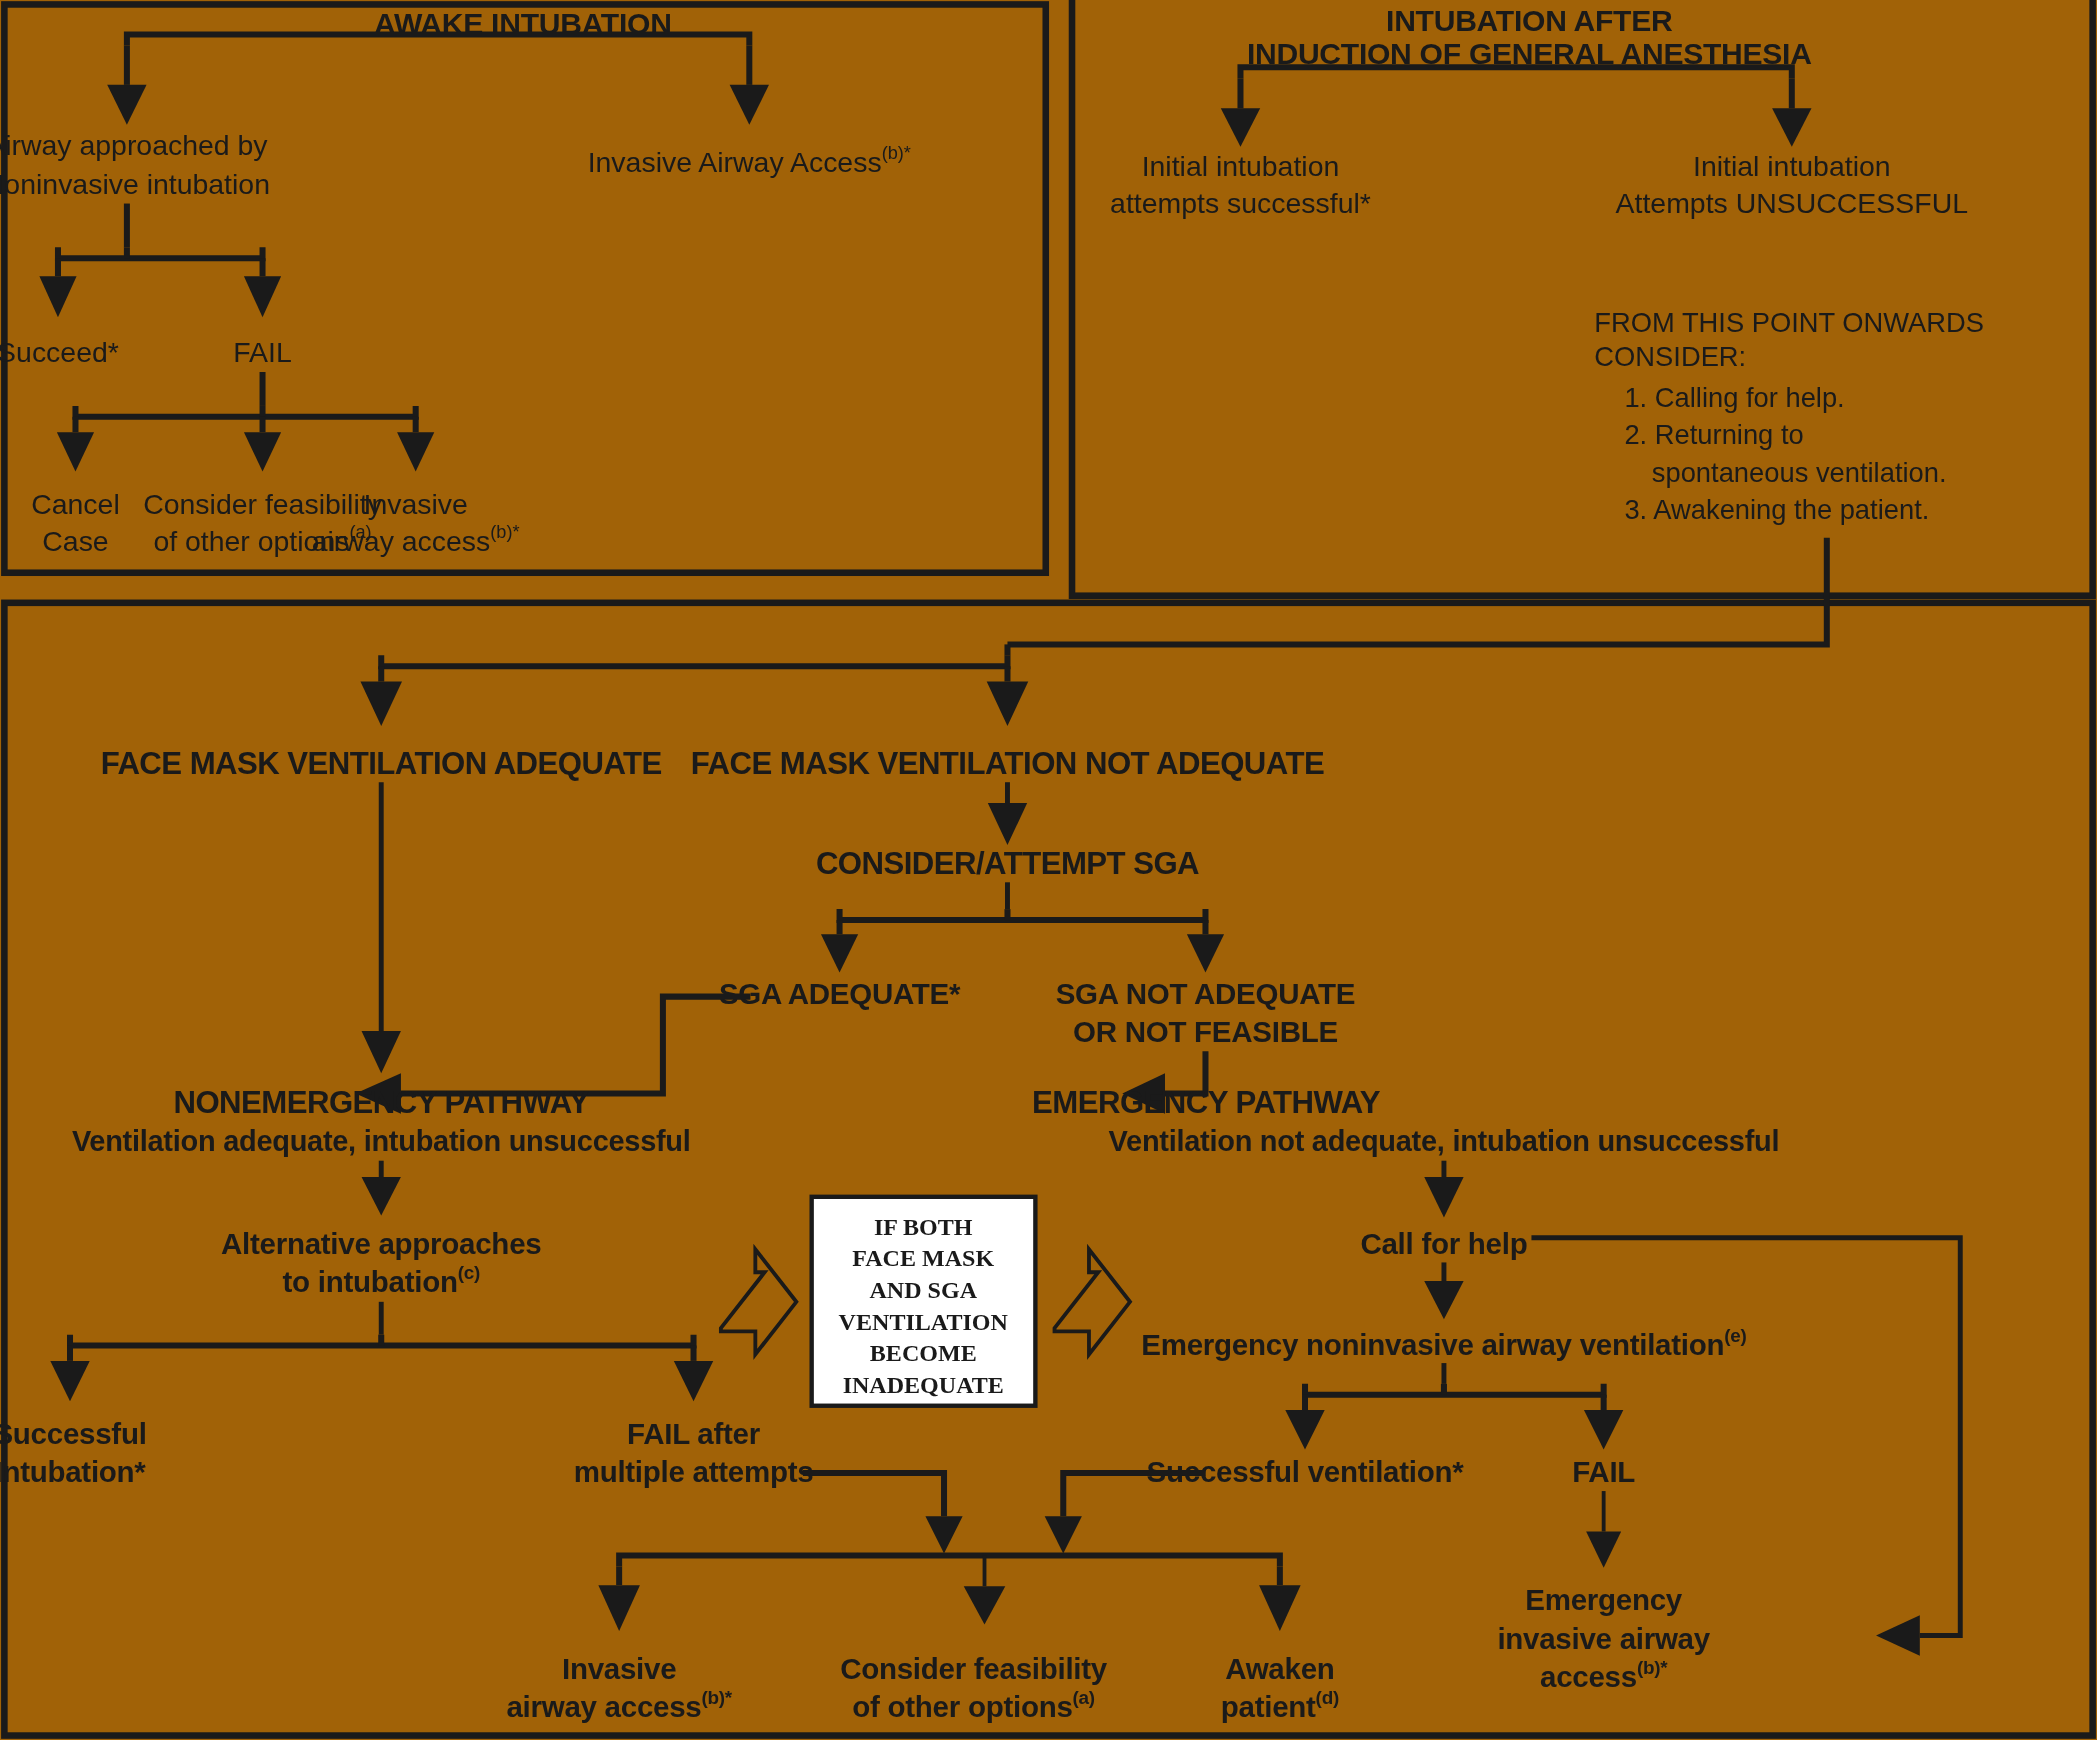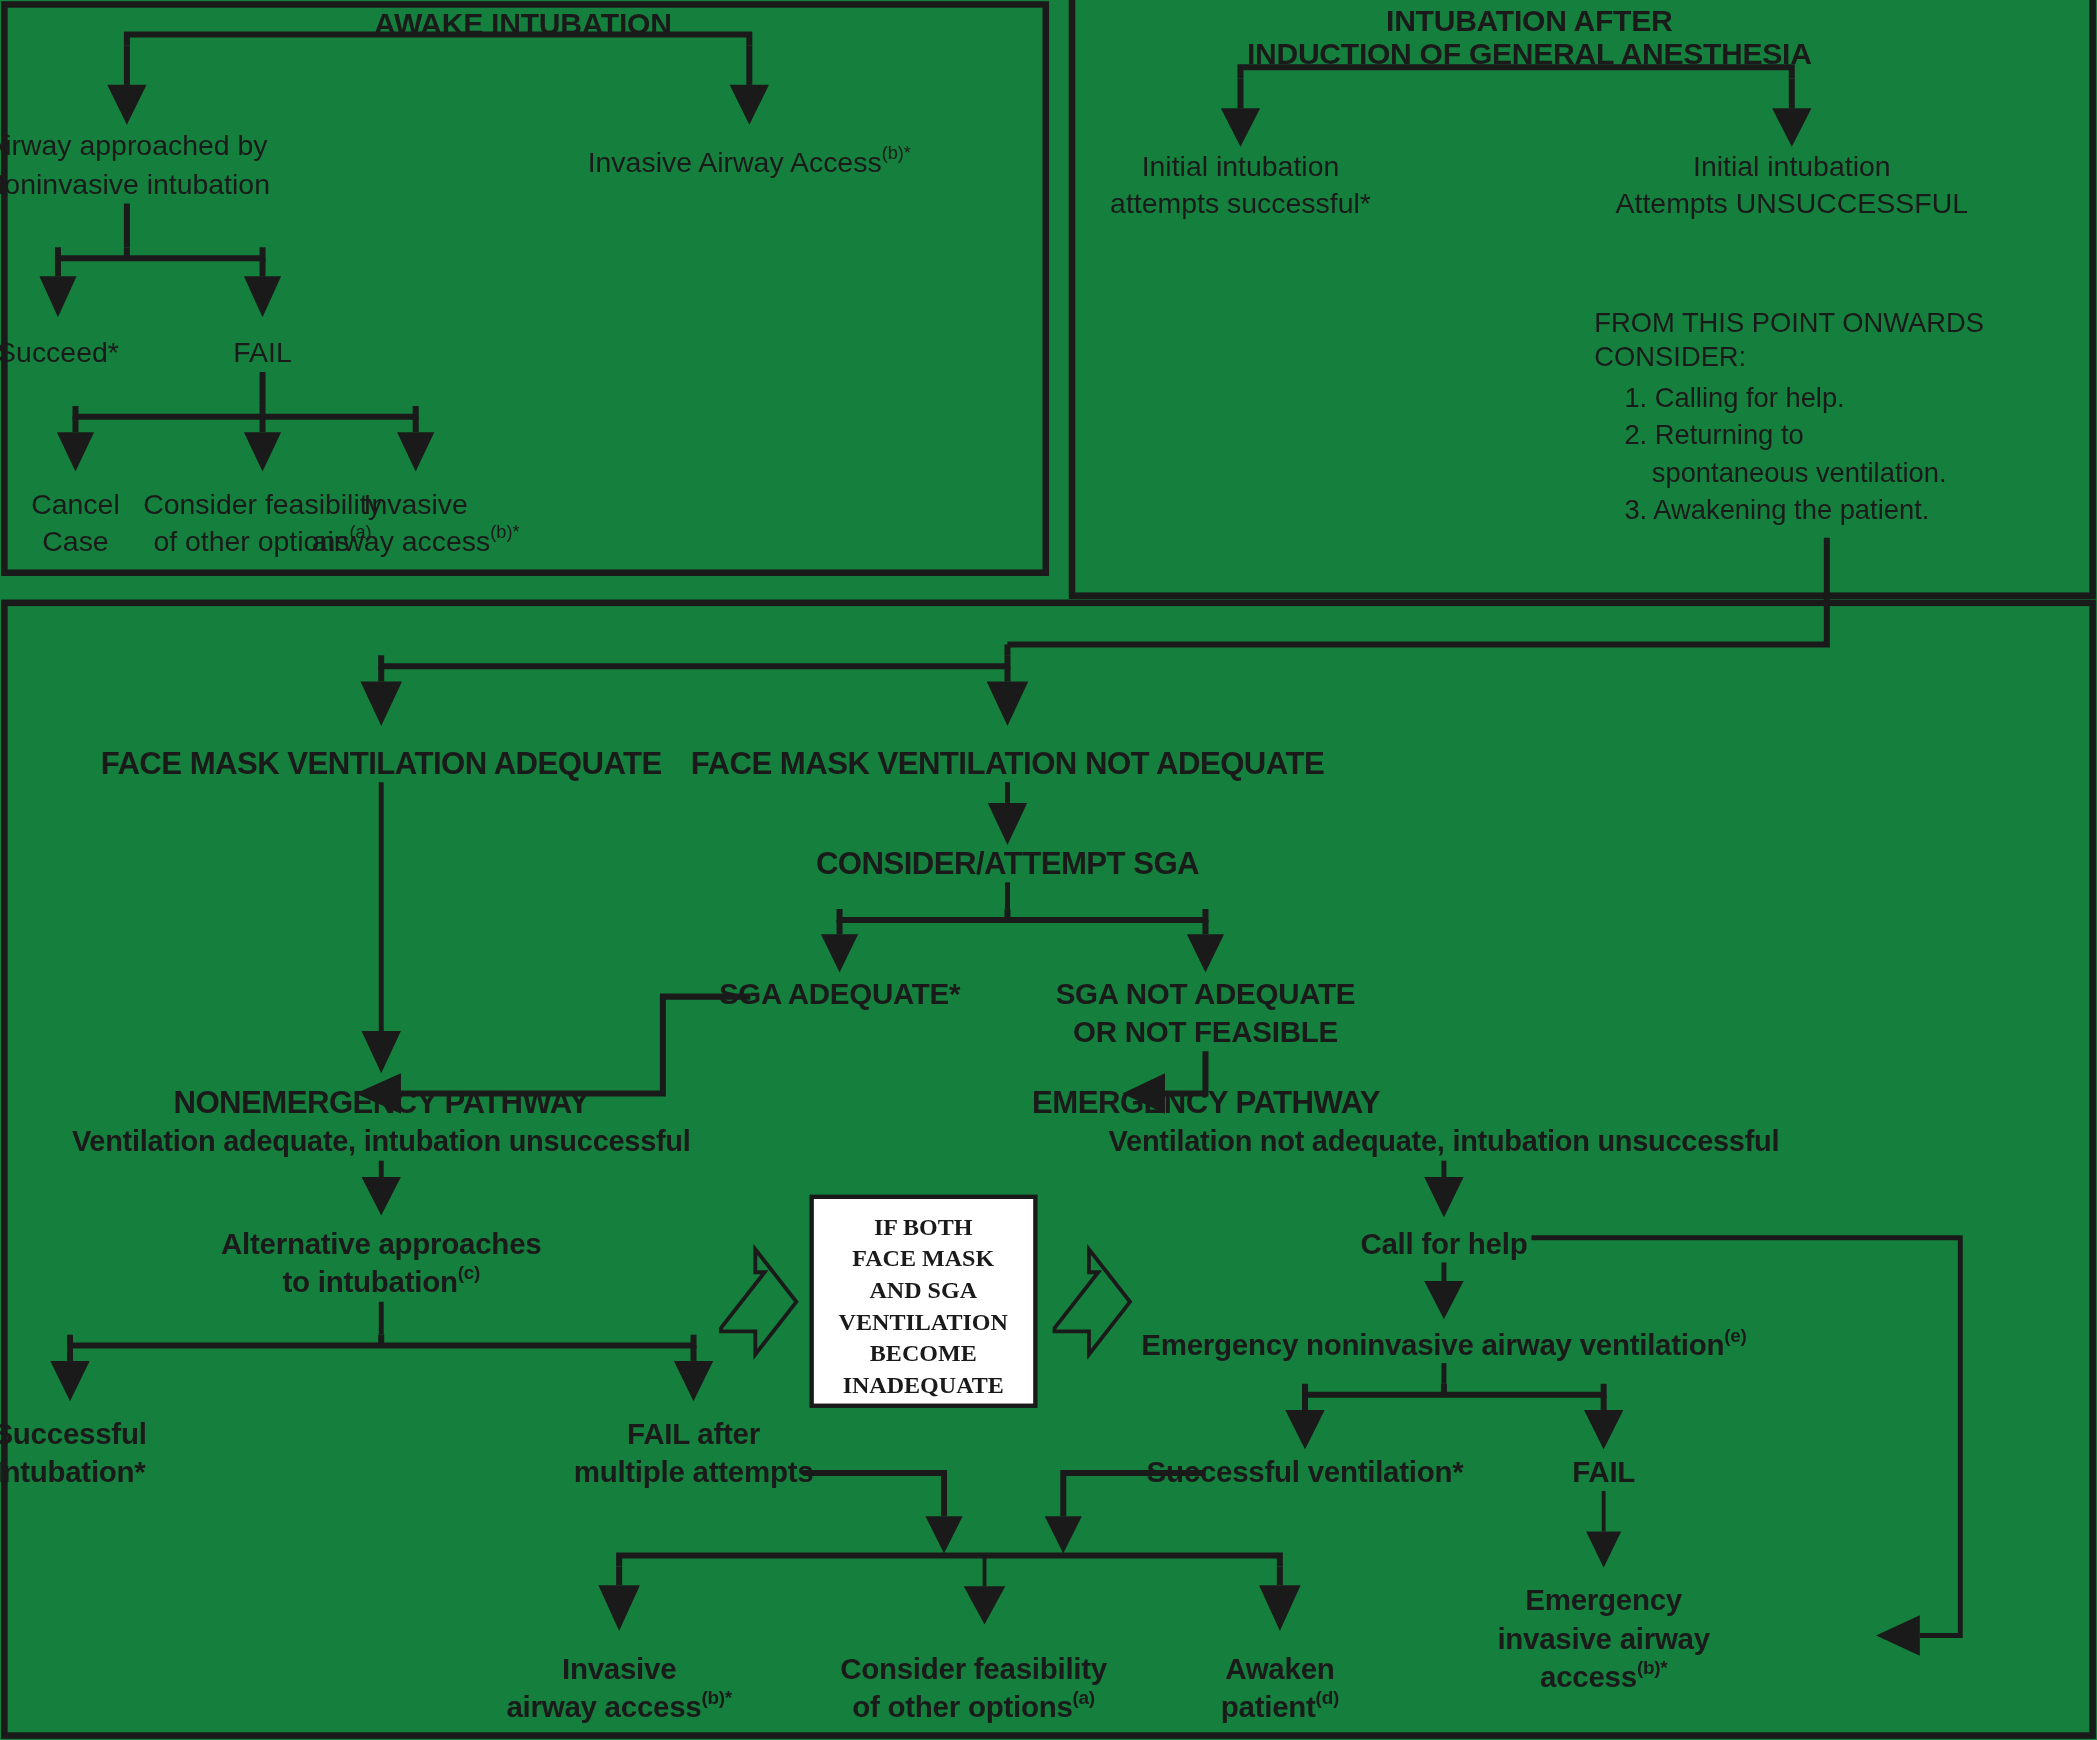--- a/index.html
+++ b/index.html
@@ -9,21 +9,21 @@
     background: #ffffff;
   }
   body {
     font-family: "Liberation Sans", sans-serif;
     color: #000000;
   }
   #root {
     position: relative;
     width: 2097px;
     height: 1740px;
-    background: #15803d;
+    background: #a16207;
     overflow: hidden;
   }
   svg.diagram {
     position: absolute;
     top: 0; left: 0;
     width: 2097px;
     height: 1740px;
     display: block;
   }
   

